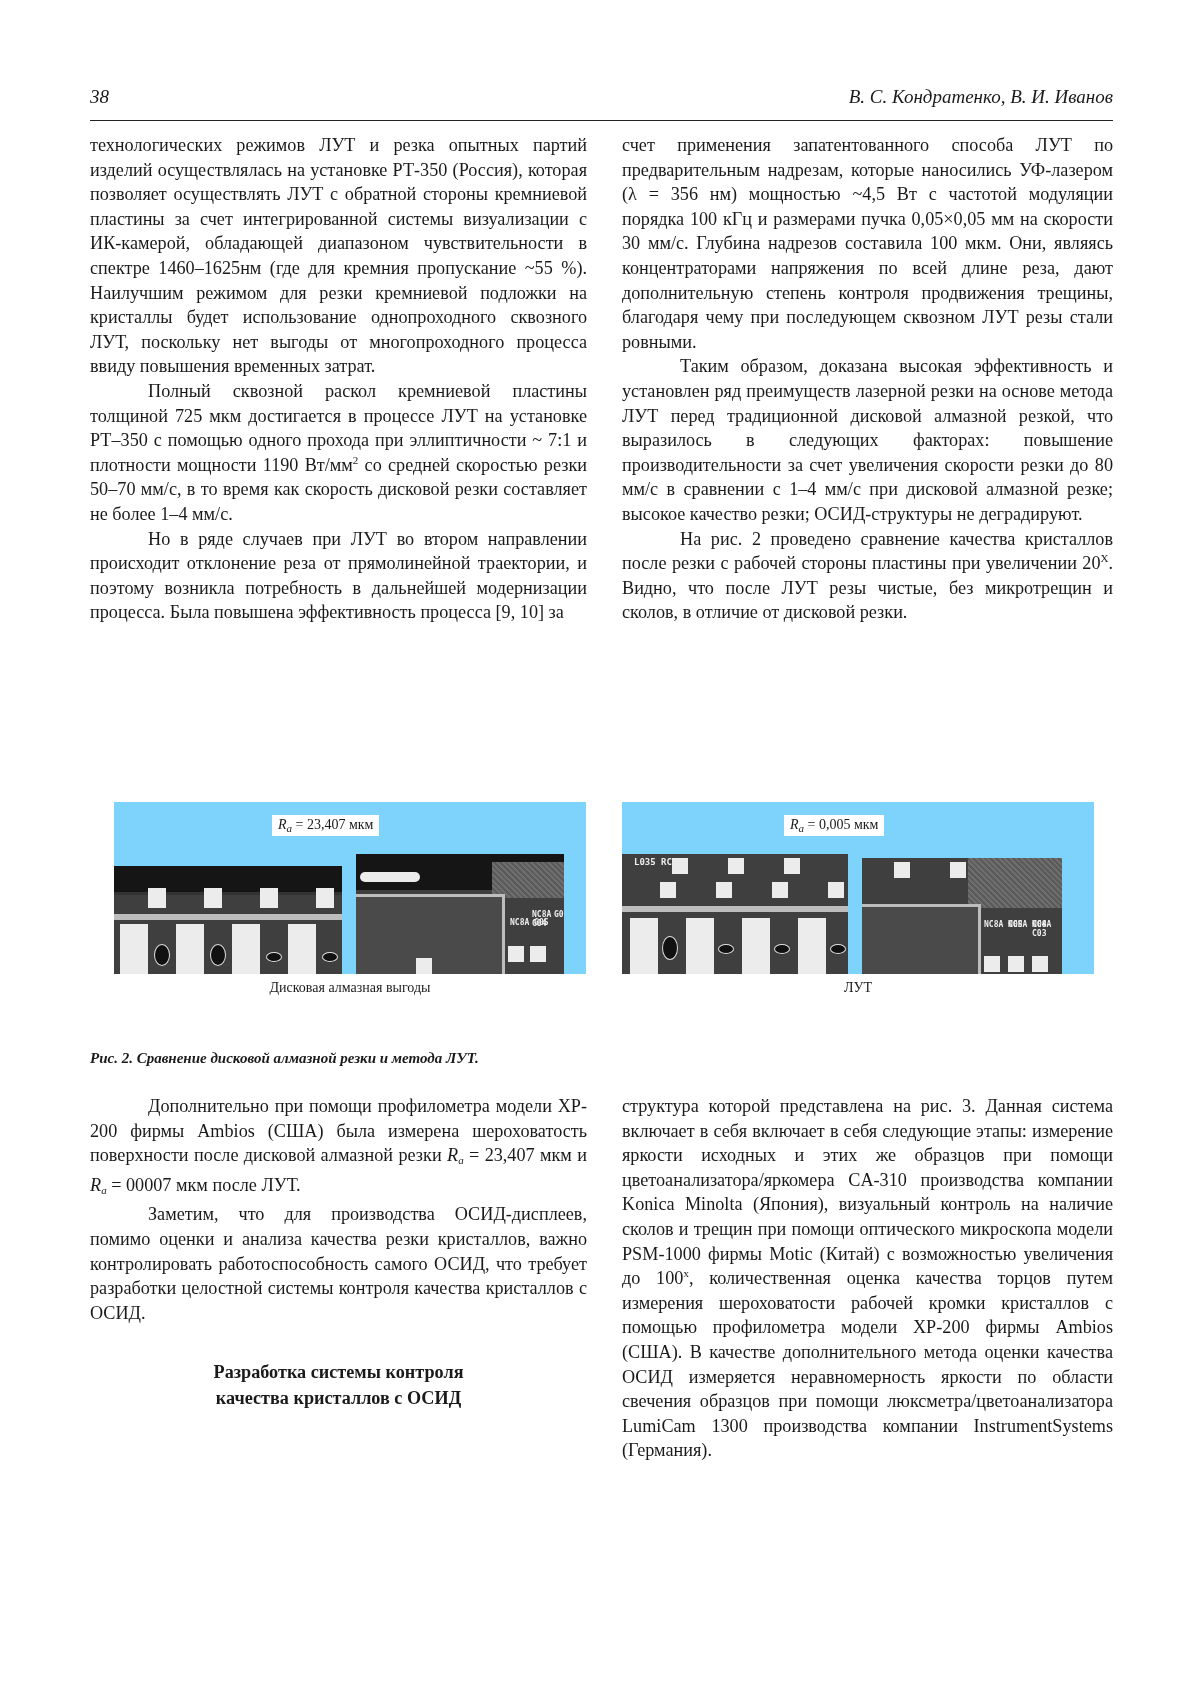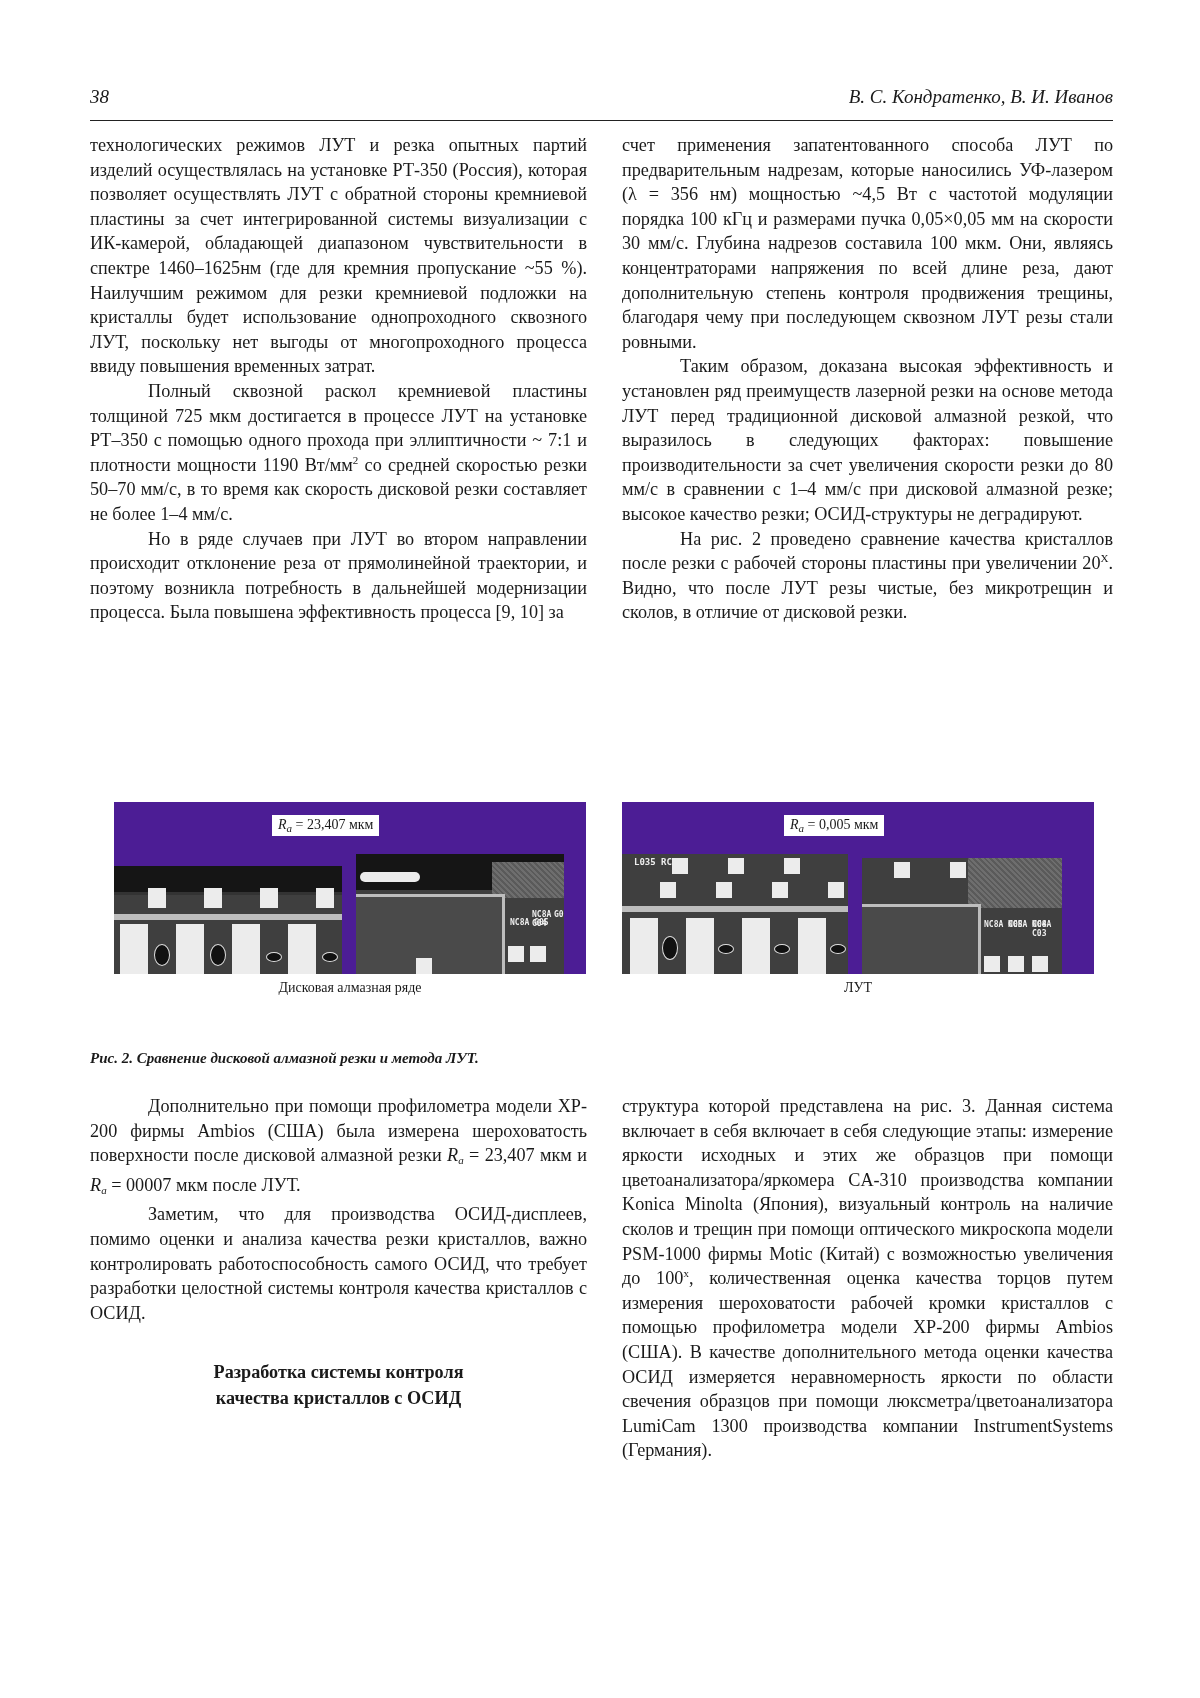--- a/index.html
+++ b/index.html
@@ -16,21 +16,21 @@
   .col-l1 { left:90px; top:133px; width:497px; }
   .col-r1 { left:622px; top:133px; width:491px; }
   .col-l2 { left:90px; top:1094px; width:497px; }
   .col-r2 { left:622px; top:1094px; width:491px; }
 
   .sec-title { text-align:center; font-weight:bold; margin:34px 0 22px 0 !important; line-height:26px; }
   .sub { font-size:11px; vertical-align:-3px; font-style:italic; }
   sup { font-size:11px; line-height:0; }
 
   
-  .fig { position:absolute; top:802px; height:172px; background:#4c1d95; }
+  .fig { position:absolute; top:802px; height:172px; background:#7dd3fc; }
   .fig-l { left:114px; width:472px; }
   .fig-r { left:622px; width:472px; }
   .panel { position:absolute; background:#3f3f3f; overflow:hidden; }
   .ra-label { position:absolute; top:13px; background:#fff; padding:2px 6px; font-size:14px; white-space:nowrap; z-index:3; }
   .ra-label i { font-style:italic; }
   .pad { position:absolute; background:#ececec; }
   .hole { position:absolute; background:#111; border-radius:50%; border:1px solid #ddd; }
   .band { position:absolute; left:0; right:0; height:6px; background:#bdbdbd; }
   .crack { position:absolute; left:0; right:0; background:#151515; }
   .txt { position:absolute; color:#eee; font-family:"DejaVu Sans Mono", monospace; font-size:8px; font-weight:bold; line-height:9px; }
@@ -85,21 +85,21 @@
     <div class="texture" style="left:136px;top:8px;width:72px;height:36px;"></div>
     <div style="position:absolute;left:0;top:40px;width:146px;height:80px;border:3px solid #bdbdbd;border-left:none;border-bottom:none;background:#4a4a4a;"></div>
     <div class="pad" style="left:60px;top:104px;width:16px;height:16px;"></div>
     <div class="txt" style="left:154px;top:64px;">NC8A G05</div>
     <div class="txt" style="left:176px;top:56px;">NC8A G04</div>
     <div class="txt" style="left:198px;top:56px;">G03</div>
     <div class="pad" style="left:152px;top:92px;width:16px;height:16px;"></div>
     <div class="pad" style="left:174px;top:92px;width:16px;height:16px;"></div>
   </div>
 </div>
-<div class="fig-caption" style="left:114px;width:472px;">Дисковая алмазная ряде</div>
+<div class="fig-caption" style="left:114px;width:472px;">Дисковая алмазная выгоды</div>
 
 <div class="fig fig-r">
   <div class="ra-label" style="left:162px;"><i>R</i><span class="sub">a</span><span> = 0,005 мкм</span></div>
 
   <div class="panel" style="left:0;top:52px;width:226px;height:120px;">
     <div class="txt" style="left:12px;top:4px;font-size:9px;">L035 RCM01</div>
     <div class="pad" style="left:50px;top:4px;width:16px;height:16px;"></div>
     <div class="pad" style="left:106px;top:4px;width:16px;height:16px;"></div>
     <div class="pad" style="left:162px;top:4px;width:16px;height:16px;"></div>
     <div class="pad" style="left:38px;top:28px;width:16px;height:16px;"></div>

